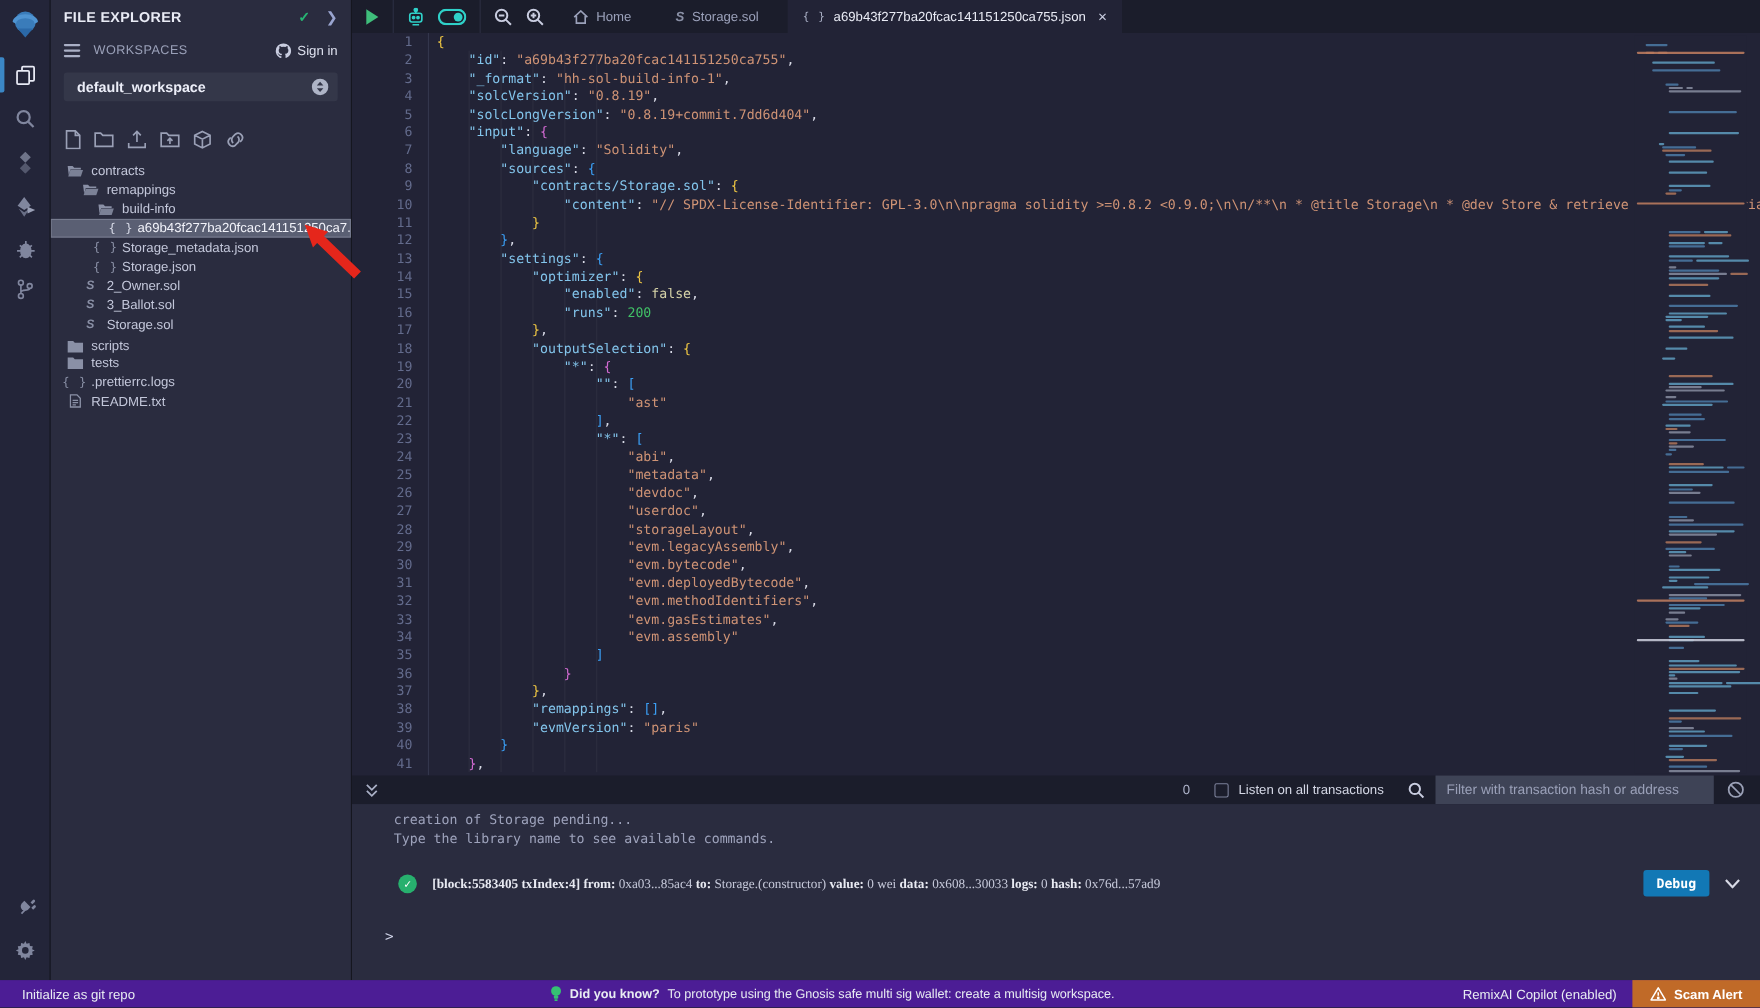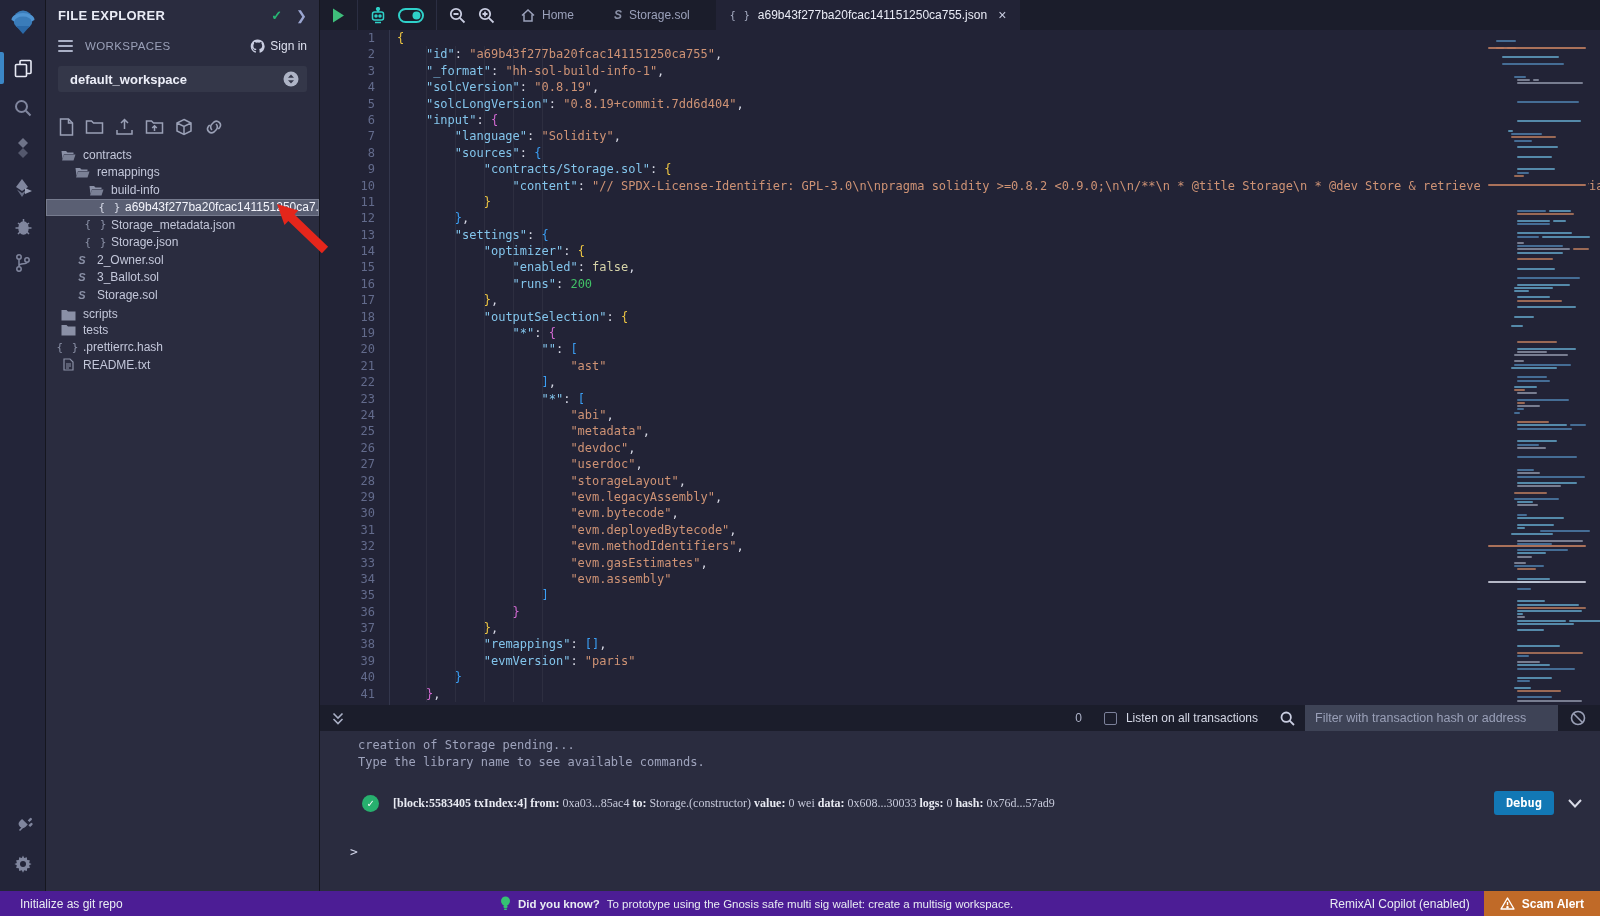--- a/index.html
+++ b/index.html
@@ -299,21 +299,21 @@
         <div class="trow" style="padding-left: 14px;">
           <span class="ticn">
             <svg width="15" height="12" viewBox="0 0 15 12" fill="currentColor">
               <path d="M0.5 1 h5 l1.5 1.5 h7.5 v9 h-14 z"></path>
             </svg>
           </span>
           <span>tests</span>
         </div>
         <div class="trow" style="padding-left: 14px;">
           <span class="ticn json-glyph">{ }</span>
-          <span>.prettierrc.hash</span>
+          <span>.prettierrc.logs</span>
         </div>
         <div class="trow" style="padding-left: 14px;">
           <span class="ticn">
             <svg width="11" height="13" viewBox="0 0 11 13" fill="none" stroke="currentColor" stroke-width="1.2">
               <path d="M1 1 h6 l3 3 v8 h-9 z"></path>
               <path d="M3 6 h5 M3 8 h5 M3 10 h3"></path>
             </svg>
           </span>
           <span>README.txt</span>
         </div>

